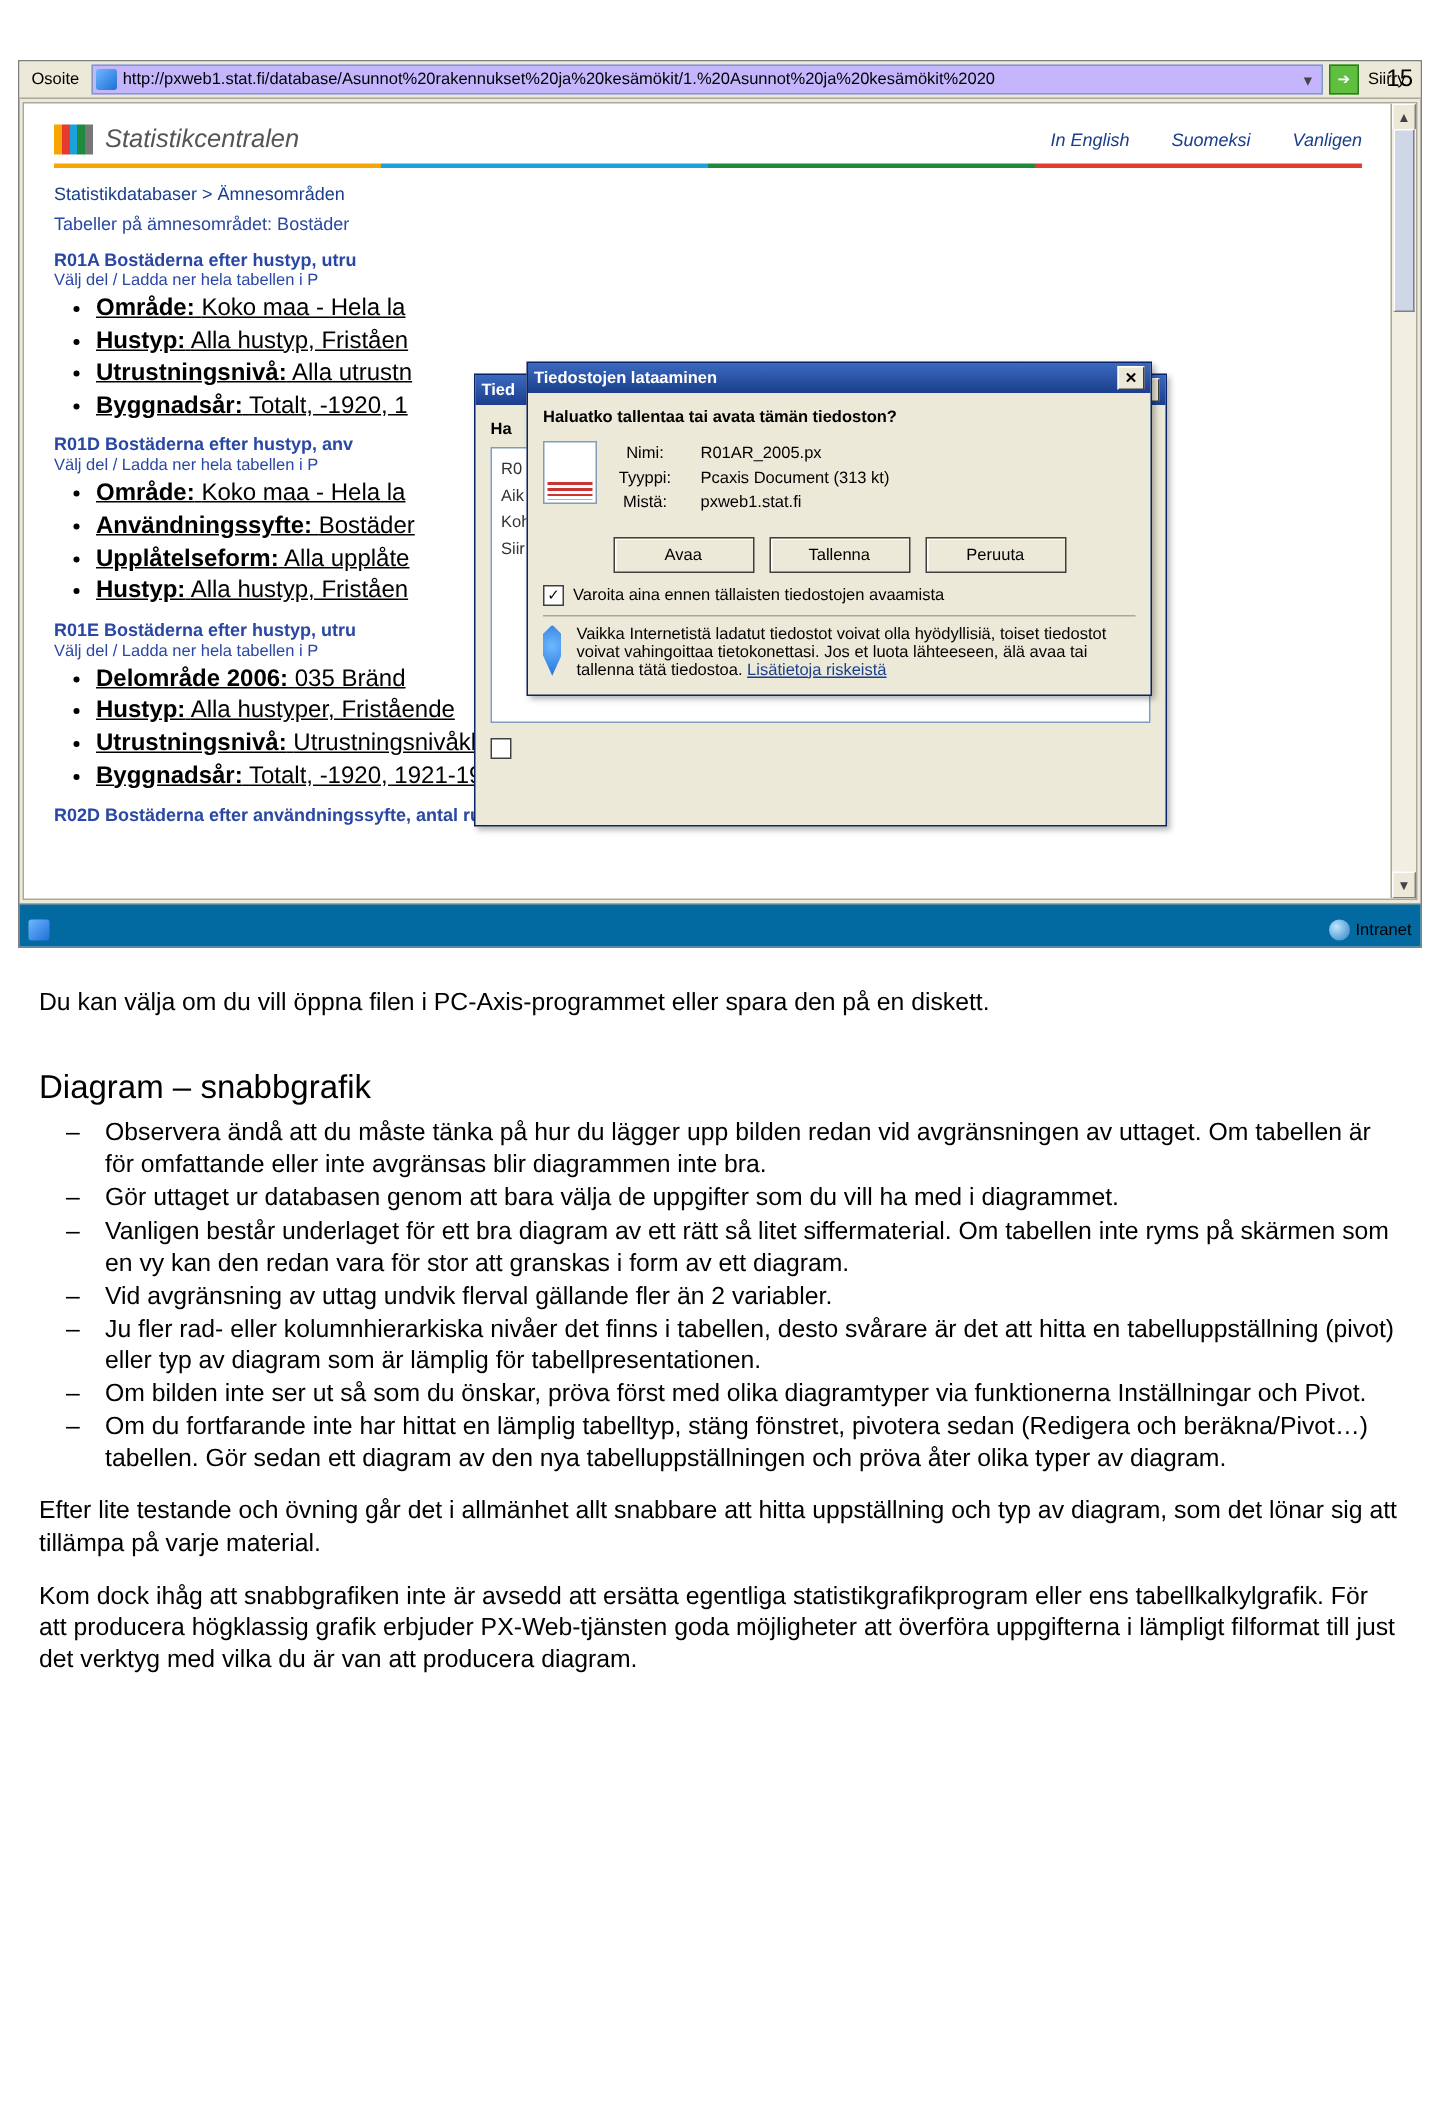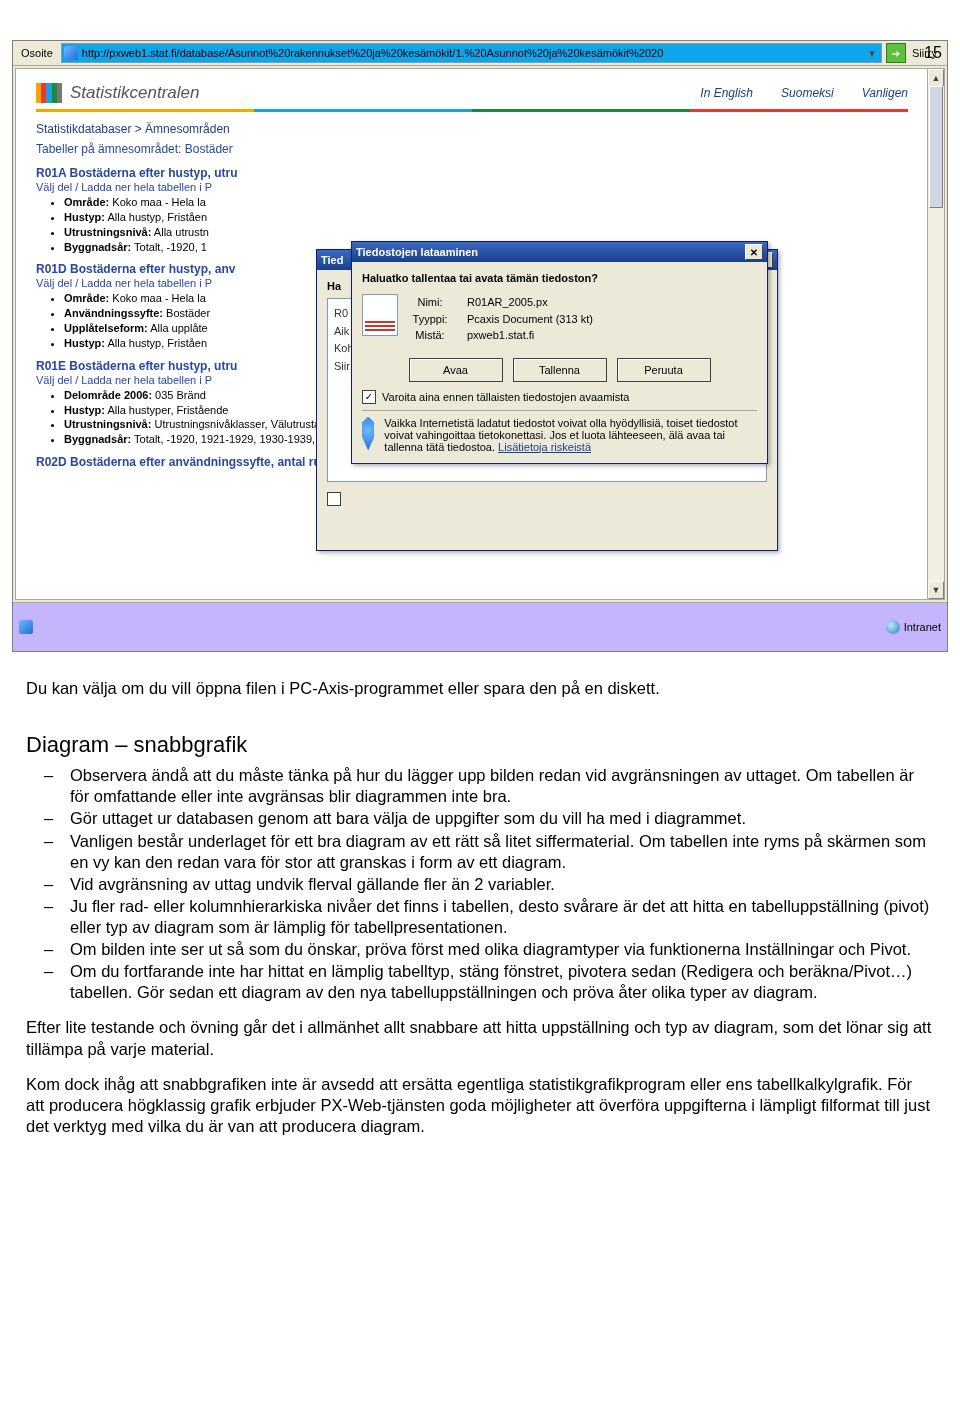--- a/index.html
+++ b/index.html
@@ -2,21 +2,21 @@
 <html><head>
 <meta charset="utf-8">
 <style>
   html,body{margin:0;padding:0;background:#fff;font-family:Arial,Helvetica,sans-serif;color:#000;}
   .page{width:960px;margin:0 auto;position:relative;}
   .page-num{position:absolute;top:4px;right:18px;font-size:16px;}
   
   .shot{margin:40px 12px 0 12px;border:1px solid #808080;background:#ece9d8;font-family:Tahoma,Arial,sans-serif;font-size:11px;color:#000;}
   .addr{display:flex;align-items:center;height:24px;background:#ece9d8;border-bottom:1px solid #aca899;padding:0 4px;gap:4px;}
   .addr-label{padding:0 4px;}
-  .url-box{flex:1;display:flex;align-items:center;height:18px;background:#0ea5e9;border:1px solid #7f9db9;padding:0 2px;gap:4px;}
+  .url-box{flex:1;display:flex;align-items:center;height:18px;background:#c4b5fd;border:1px solid #7f9db9;padding:0 2px;gap:4px;}
   .ie-icon{width:14px;height:14px;background:linear-gradient(135deg,#6fb7ff,#1e6fd8);border-radius:2px;}
   .dd{width:14px;text-align:center;color:#444;}
   .go-btn{width:18px;height:18px;background:#5fbf3f;border:1px solid #2e7a1e;display:flex;align-items:center;justify-content:center;color:#fff;font-size:10px;}
   .go-label{padding:0 6px 0 2px;}
 
   .content{background:#fff;border:1px solid #aca899;margin:2px;position:relative;height:530px;overflow:hidden;}
   .vscroll{position:absolute;right:0;top:0;bottom:0;width:16px;background:#ece9d8;border-left:1px solid #aca899;}
   .vscroll .arrow{height:16px;background:#ece9d8;border:1px solid #fff;border-right-color:#808080;border-bottom-color:#808080;display:flex;align-items:center;justify-content:center;font-size:9px;color:#444;}
   .vscroll .track{position:absolute;top:17px;bottom:17px;left:0;right:0;background:#f1efe2;}
   .vscroll .thumb{position:absolute;top:17px;left:1px;right:1px;height:120px;background:#cfd6e6;border:1px solid #fff;border-right-color:#808080;border-bottom-color:#808080;}
@@ -28,21 +28,21 @@
   .topnav{margin-left:auto;display:flex;gap:28px;font-size:12px;color:#1a3e8c;}
   .stripe{height:3px;background:linear-gradient(90deg,#f7a500 0 25%,#1da1dc 25% 50%,#1f8a3b 50% 75%,#e63b2e 75% 100%);margin:2px 0 10px 0;}
   .crumbs{color:#1a3e8c;font-size:12px;}
   .crumbs .sep{color:#1a3e8c;}
   .area-title{color:#2947a3;font-size:12px;margin:6px 0 10px 0;}
 
   .tbl-block{margin:8px 0;}
   .tbl-title{color:#2947a3;font-weight:bold;font-size:12px;}
   .tbl-sub{color:#2947a3;font-size:11px;margin-top:1px;}
   .tbl-list{margin:2px 0 0 0;padding-left:28px;}
-  .tbl-list li{font-size:11px;color:#000;line-height:1.35;}
+  .tbl-list li{font-size:16px;color:#000;line-height:1.35;text-decoration:underline;}
   .tbl-list .lbl{font-weight:bold;}
 
   
   .win{position:absolute;background:#ece9d8;border:1px solid #0a246a;box-shadow:2px 2px 4px rgba(0,0,0,.3);}
   .win-title{height:20px;background:linear-gradient(#3b6ac0,#1b3e8c);color:#fff;display:flex;align-items:center;padding:0 4px;font-size:11px;font-weight:bold;}
   .win-title .x{margin-left:auto;width:16px;height:14px;background:#ece9d8;border:1px solid #fff;border-right-color:#404040;border-bottom-color:#404040;color:#000;display:flex;align-items:center;justify-content:center;font-size:10px;}
   .win-body{padding:10px;font-size:11px;}
   .back-win{left:300px;top:180px;width:460px;height:300px;}
   .back-win .panel{background:#fff;border:1px solid #7f9db9;height:170px;margin-top:6px;padding:6px;}
   .back-win .side{float:left;width:34px;font-size:11px;line-height:1.6;color:#333;}
@@ -58,21 +58,21 @@
   .dlg .lbl{display:inline-block;width:44px;text-align:center;margin-right:15px;}
   .dlg .btns{display:flex;gap:10px;justify-content:center;margin:14px 0 8px;}
   .dlg .btn{min-width:72px;height:22px;border:1px solid #404040;background:#ece9d8;display:flex;align-items:center;justify-content:center;padding:0 10px;box-shadow:inset 1px 1px #fff;}
   .dlg .hr{border-top:1px solid #aca899;margin:6px 0;}
   .dlg .warn{display:flex;gap:10px;align-items:flex-start;}
   .shield{width:30px;height:34px;background:radial-gradient(circle at 50% 40%,#6fb7ff,#1e6fd8);clip-path:polygon(50% 0,100% 18%,100% 60%,50% 100%,0 60%,0 18%);}
   .link{color:#1a3e8c;text-decoration:underline;}
   .chkline{display:flex;align-items:center;gap:6px;margin:4px 0 0 0;}
   .chkbox{width:12px;height:12px;border:1px solid #404040;background:#fff;display:flex;align-items:center;justify-content:center;font-size:10px;}
 
-  .status{height:20px;background:#c4b5fd;border-top:1px solid #aca899;display:flex;align-items:center;padding:14px 6px;gap:6px;font-size:11px;}
+  .status{height:20px;background:#0369a1;border-top:1px solid #aca899;display:flex;align-items:flex-end;padding:4px 6px;gap:6px;font-size:11px;}
   .status .zone{margin-left:auto;display:flex;align-items:center;gap:4px;}
   .globe{width:14px;height:14px;border-radius:50%;background:radial-gradient(circle at 35% 35%,#bfe6ff,#2a7fbf);}
 
   
   .doc{margin:26px 26px 0 26px;font-size:16.5px;line-height:1.28;}
   .doc h2{font-size:22px;font-weight:normal;margin:32px 0 6px 0;}
   .doc p{margin:0 0 14px 0;}
   .doc ul.dash{list-style:none;padding:0;margin:0 0 14px 0;}
   .doc ul.dash li{position:relative;padding-left:44px;margin-bottom:1px;}
   .doc ul.dash li::before{content:"–";position:absolute;left:18px;}

